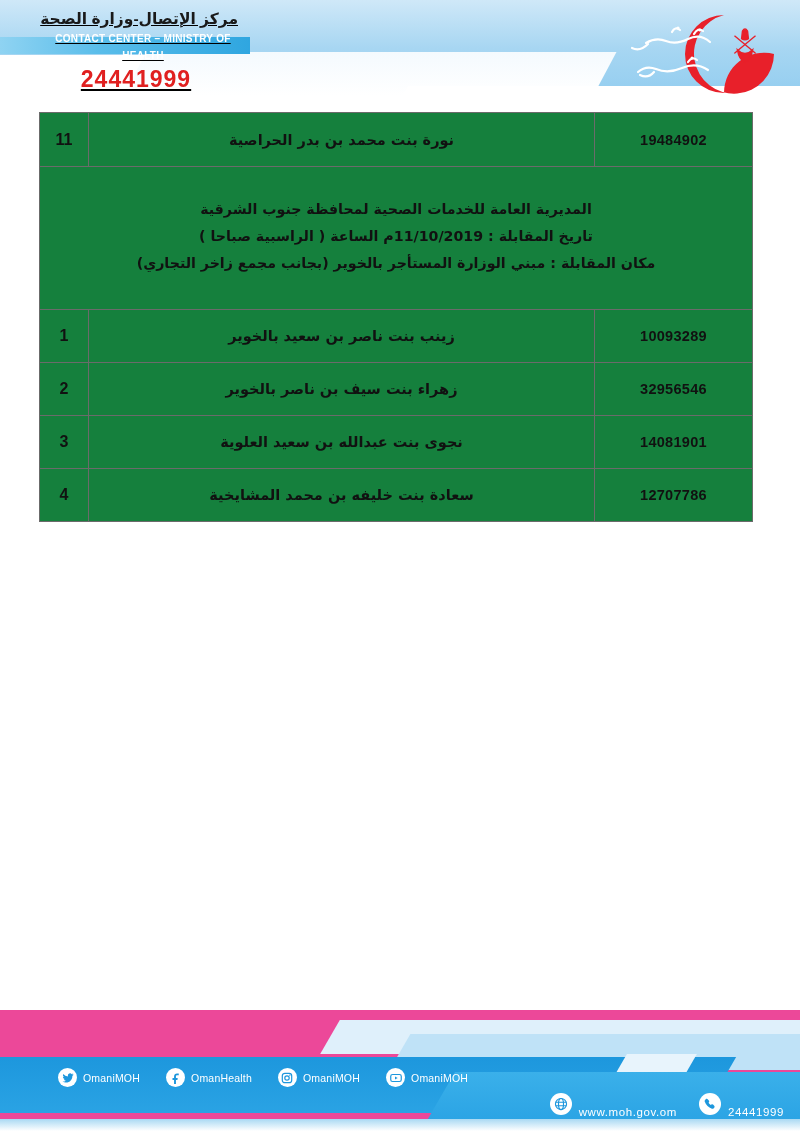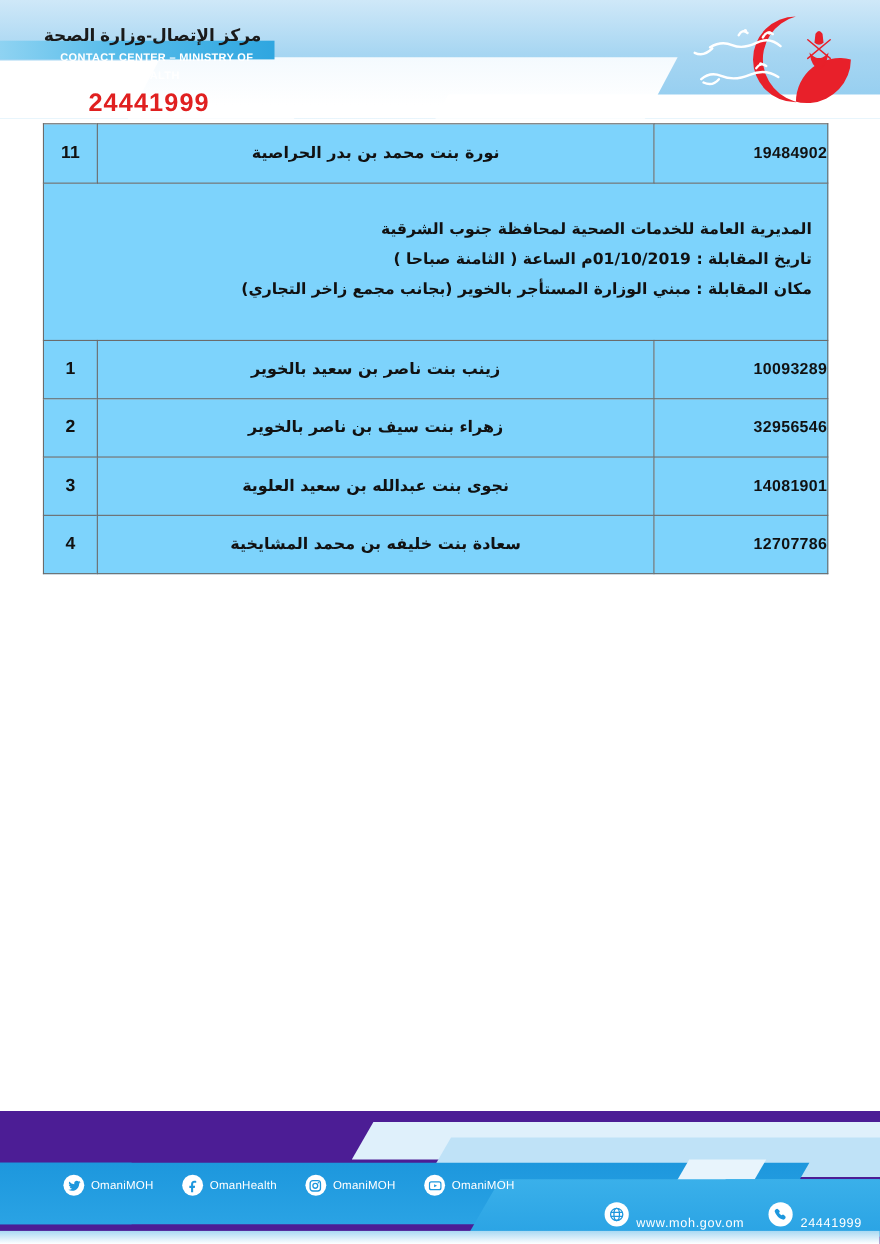--- a/index.html
+++ b/index.html
@@ -56,24 +56,25 @@
     position: absolute;
     left: 0;
     top: 37px;
     width: 250px;
     height: 17px;
     background: linear-gradient(to left, #2fa6e0 0%, #59bdea 60%, #8fd3f2 100%);
   }
   .contact-block {
     position: absolute;
     left: 0;
-    top: 22px;
+    top: 8px;
     width: 248px;
     text-align: right;
     direction: rtl;
+    text-decoration: underline;
   }
   .contact-ar {
     font-size: 15.5px;
     font-weight: bold;
     color: #1a1a1a;
     padding-right: 10px;
     line-height: 22px;
     letter-spacing: 0px;
   }
   .contact-en {
@@ -113,27 +114,27 @@
     width: 710px;
     direction: rtl;
   }
   table.doc-table {
     border-collapse: collapse;
     width: 710px;
     table-layout: fixed;
   }
   table.doc-table td {
     border: 1.3px solid #6b6b6b;
-    background: #7dd3fc;
+    background: #15803d;
     padding: 0;
     vertical-align: middle;
   }
   .col-no   { width: 48px;  text-align: center; }
   .col-name { width: 505px; text-align: center; }
-  .col-id   { width: 157px; }
+  .col-id   { width: 157px; text-align: center; }
 
   .cell-no {
     font-size: 16px;
     font-weight: bold;
     color: #111;
     font-family: "Liberation Sans", sans-serif;
   }
   .cell-name {
     font-size: 14.5px;
     font-weight: bold;
@@ -157,34 +158,33 @@
     text-align: center;
     padding: 6px 14px 10px 14px !important;
   }
   .notice-inner {
     direction: rtl;
     font-family: "DejaVu Sans", "Liberation Sans", sans-serif;
     font-size: 14.2px;
     font-weight: bold;
     color: #111;
     line-height: 27px;
-    text-align: right;
   }
   .notice-line { white-space: nowrap; }
   .bidi-num { direction: ltr; unicode-bidi: embed; }
 
   
   .footer {
     position: absolute;
     left: 0;
     bottom: 0;
     width: 800px;
     height: 121px;
     overflow: hidden;
-    background: #4c1d95;
+    background: #ec4899;
   }
   .f-pale-1 {
     position: absolute;
     left: 330px;
     top: 10px;
     width: 520px;
     height: 34px;
     background: #dff0fb;
     transform: skewX(-30deg);
   }
@@ -373,21 +373,21 @@
         <td class="col-no">
           <span class="cell-no">11</span>
         </td>
       </tr>
 
       <tr>
         <td class="notice-cell" colspan="3">
           <div class="notice-inner">
             <div class="notice-line">المديرية العامة للخدمات الصحية لمحافظة جنوب الشرقية</div>
             <div class="notice-line">
-              <span>تاريخ المقابلة : </span><span class="bidi-num">01/10/2019</span><span>م الساعة ( الثامنة صباحا )</span>
+              <span>تاريخ المقابلة : </span><span class="bidi-num">11/10/2019</span><span>م الساعة ( الراسبية صباحا )</span>
             </div>
             <div class="notice-line">مكان المقابلة : مبني الوزارة المستأجر بالخوير (بجانب مجمع زاخر التجاري)</div>
           </div>
         </td>
       </tr>
 
       <tr class="data-row">
         <td class="col-id">
           <span class="cell-id">10093289</span>
         </td>

